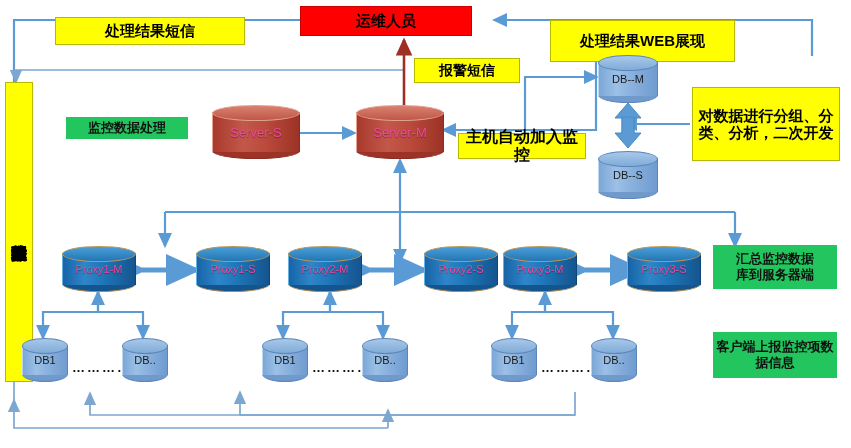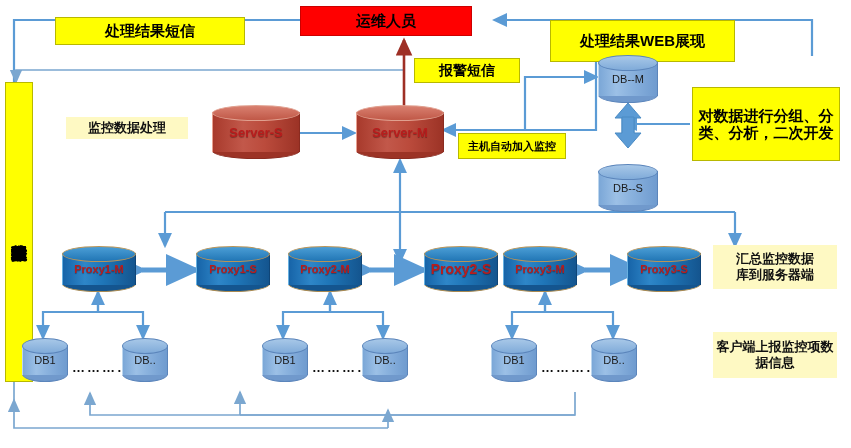--- a/index.html
+++ b/index.html
@@ -7,21 +7,21 @@
   #canvas{position:relative;width:851px;height:448px;background:#fff;overflow:hidden;}
   .abs{position:absolute;}
 
   
   .ylabel{
     background:#ffff00;border:1px solid #b8b800;color:#000;
     font-weight:bold;display:flex;align-items:center;justify-content:center;
     text-align:center;line-height:1.15;box-sizing:border-box;
   }
   .glabel{
-    background:#fef9c3;color:#111;font-weight:bold;
+    background:#22c55e;color:#111;font-weight:bold;
     display:flex;align-items:center;justify-content:center;
     text-align:center;line-height:1.2;box-sizing:border-box;
   }
   .redbox{
     background:#ff0000;border:1px solid #cc0000;color:#000;font-weight:bold;
     display:flex;align-items:center;justify-content:center;box-sizing:border-box;
   }
   .vlabel{
     background:#ffff00;border:1px solid #b8b800;color:#000;font-weight:bold;
     box-sizing:border-box;display:flex;align-items:center;justify-content:center;
@@ -29,21 +29,21 @@
   }
   .vlabel span{writing-mode:vertical-rl;text-orientation:upright;}
 
   
   .cyl{box-sizing:border-box;}
   .cyl .body{position:absolute;left:0;right:0;top:7px;bottom:7px;}
   .cyl .top{position:absolute;left:0;right:0;top:0;height:14px;border-radius:50%;}
   .cyl .bot{position:absolute;left:0;right:0;bottom:0;height:14px;border-radius:50%;}
   .cyl .txt{position:absolute;left:0;right:0;top:0;bottom:0;
     display:flex;align-items:center;justify-content:center;
-    color:#b91c1c;font-weight:bold;z-index:4;text-shadow:0 1px 1px rgba(0,0,0,.35);}
+    color:#ec4899;font-weight:normal;z-index:4;text-shadow:0 1px 1px rgba(0,0,0,.35);}
 
   
   .cyl-red .body{background:linear-gradient(to right,#a83a2c,#c2584a 35%,#bb4b3c 60%,#9c3326);border-left:1px solid #e8a090;border-right:1px solid #8a2b20;}
   .cyl-red .top{background:linear-gradient(to bottom,#d98070,#c05847);border:1px solid #e0a08f;}
   .cyl-red .bot{background:#9c3326;border:1px solid #8a2b20;}
 
   
   .cyl-blue .body{background:linear-gradient(to right,#1764a8,#2e86c8 30%,#1f76b8 55%,#14558f);border-left:1px solid #67b0e0;border-right:1px solid #0f4577;}
   .cyl-blue .top{background:linear-gradient(to bottom,#4b9ed6,#2176b5);border:1px solid #b8955a;}
   .cyl-blue .bot{background:#14558f;border:1px solid #a98a52;}
@@ -167,30 +167,30 @@
     <div class="txt" style="font-size:13px;">Server-S</div>
   </div>
 
   <div class="abs cyl cyl-red" style="left:356px;top:105px;width:88px;height:54px;">
     <div class="bot"></div>
     <div class="body"></div>
     <div class="top"></div>
     <div class="txt" style="font-size:13px;">Server-M</div>
   </div>
 
-  <div class="abs ylabel" style="left:458px;top:133px;width:108px;height:26px;font-size:11px;text-align:center;">主机自动加入监控</div>
+  <div class="abs ylabel" style="left:458px;top:133px;width:128px;height:26px;font-size:16px;text-align:center;">主机自动加入监控</div>
 
   <div class="abs cyl cyl-lblue" style="left:598px;top:55px;width:60px;height:48px;">
     <div class="bot"></div>
     <div class="body"></div>
     <div class="top"></div>
     <div class="txt" style="font-size:11px;">DB--M</div>
   </div>
 
-  <div class="abs cyl cyl-lblue" style="left:598px;top:164px;width:60px;height:48px;">
+  <div class="abs cyl cyl-lblue" style="left:598px;top:151px;width:60px;height:48px;">
     <div class="bot"></div>
     <div class="body"></div>
     <div class="top"></div>
     <div class="txt" style="font-size:11px;">DB--S</div>
   </div>
 
   <div class="abs ylabel" style="left:692px;top:87px;width:148px;height:74px;font-size:15px;padding:6px 4px;">对数据进行分组、分类、分析，二次开发</div>
 
   <div class="abs cyl cyl-blue" style="left:62px;top:246px;width:74px;height:46px;">
     <div class="bot"></div>
@@ -207,21 +207,21 @@
   <div class="abs cyl cyl-blue" style="left:288px;top:246px;width:74px;height:46px;">
     <div class="bot"></div>
     <div class="body"></div>
     <div class="top"></div>
     <div class="txt" style="font-size:11px;">Proxy2-M</div>
   </div>
   <div class="abs cyl cyl-blue" style="left:424px;top:246px;width:74px;height:46px;">
     <div class="bot"></div>
     <div class="body"></div>
     <div class="top"></div>
-    <div class="txt" style="font-size:14px;">Proxy2-S</div>
+    <div class="txt" style="font-size:11px;">Proxy2-S</div>
   </div>
   <div class="abs cyl cyl-blue" style="left:503px;top:246px;width:74px;height:46px;">
     <div class="bot"></div>
     <div class="body"></div>
     <div class="top"></div>
     <div class="txt" style="font-size:11px;">Proxy3-M</div>
   </div>
   <div class="abs cyl cyl-blue" style="left:627px;top:246px;width:74px;height:46px;">
     <div class="bot"></div>
     <div class="body"></div>

